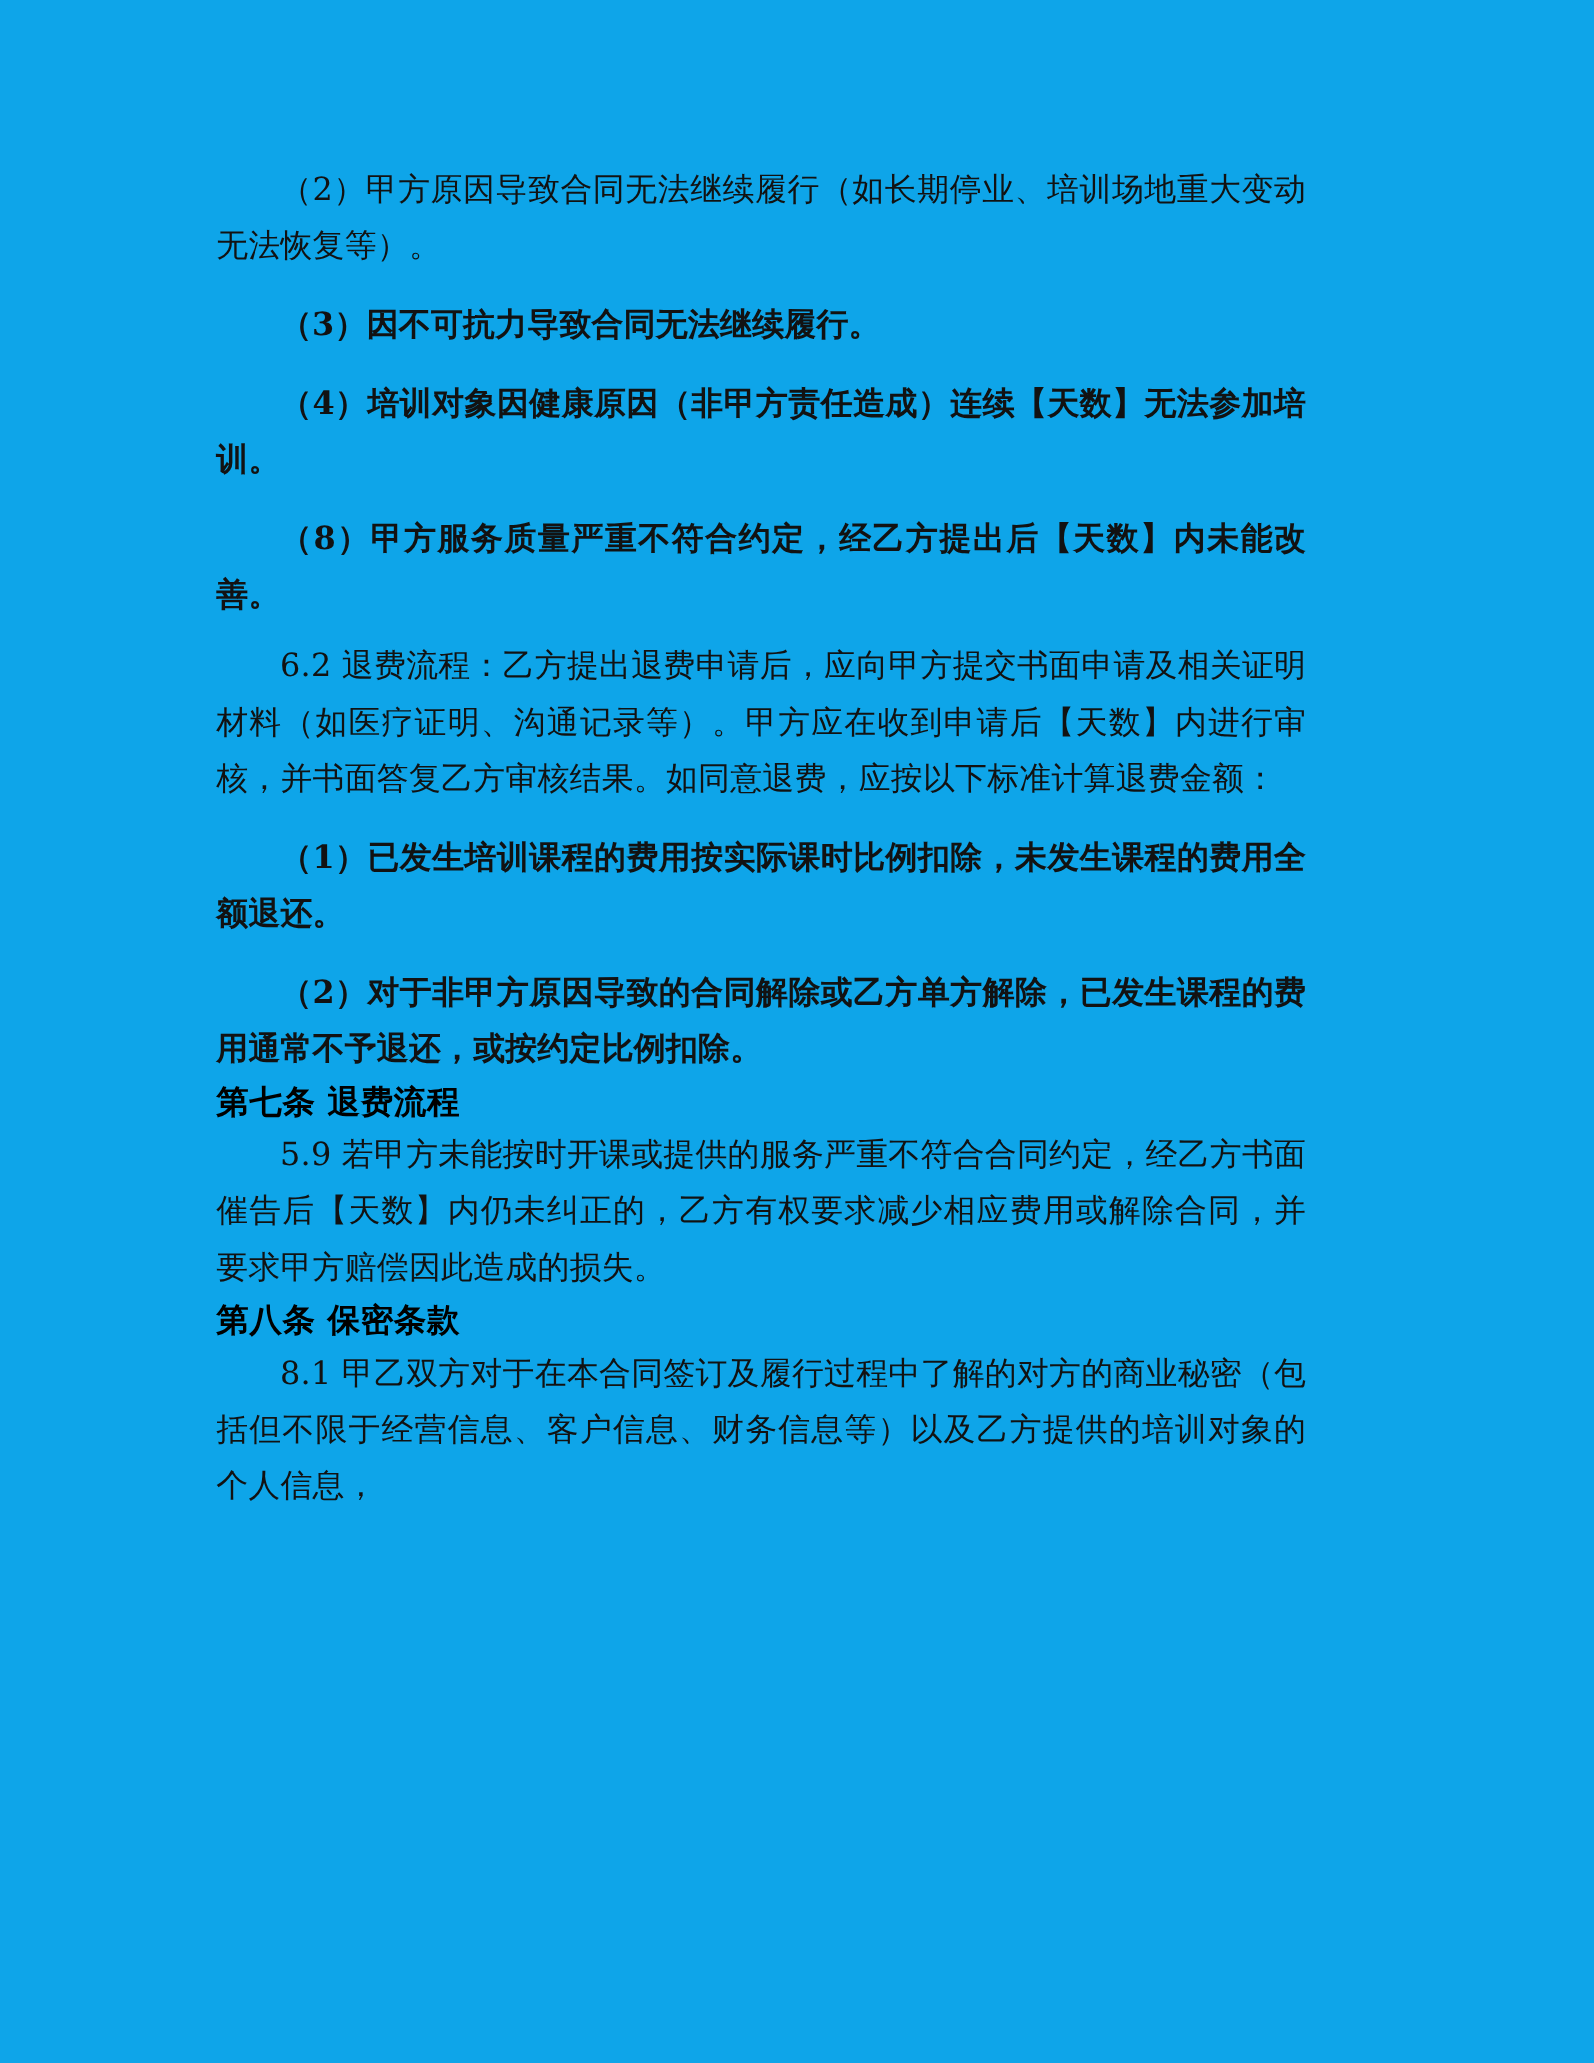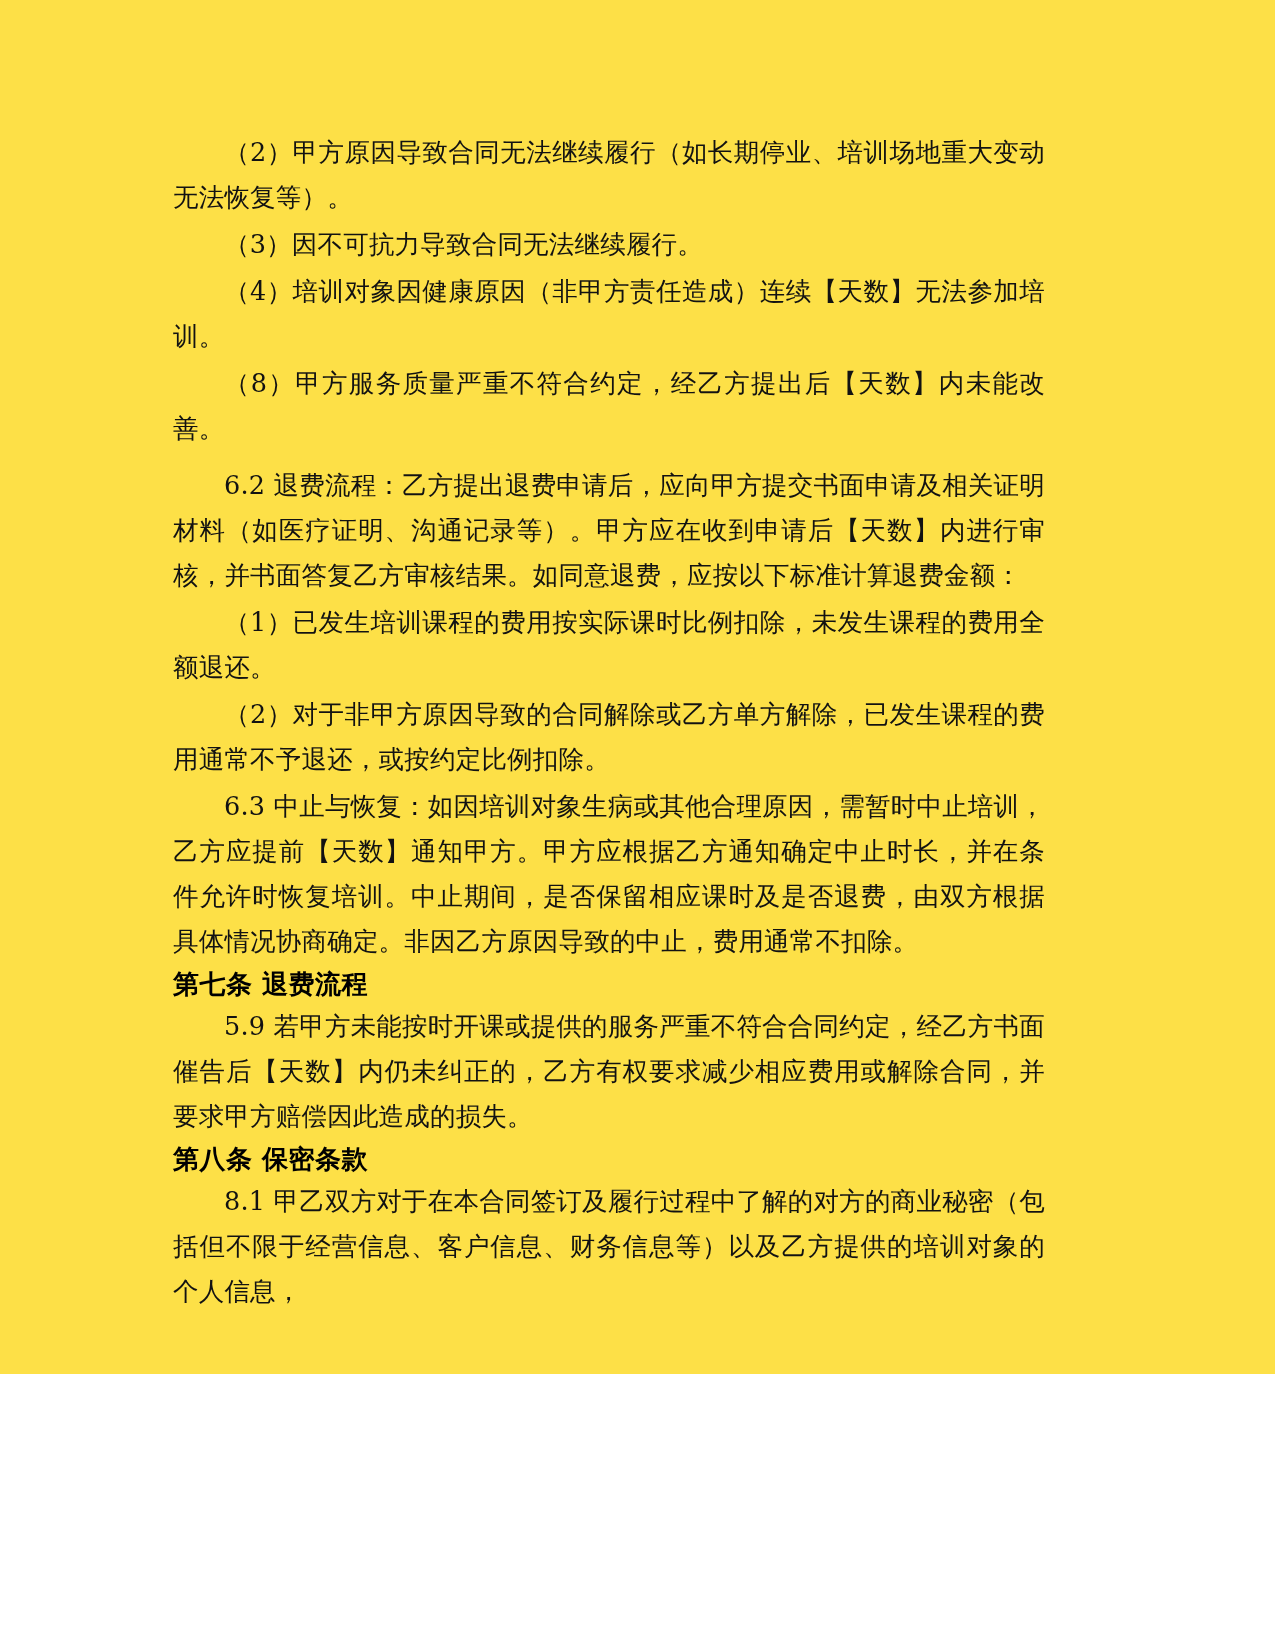--- a/index.html
+++ b/index.html
@@ -11,22 +11,22 @@
   body {
     width: 1275px;
     height: 1650px;
     font-family: "DejaVu Serif", "Liberation Serif", serif;
     color: #121212;
     -webkit-font-smoothing: antialiased;
   }
   .page {
     position: relative;
     width: 1275px;
-    height: 1374px;
-    background: #fde047;
+    height: 1650px;
+    background: #0ea5e9;
     box-sizing: border-box;
     padding: 130px 230px 0 173px;
     overflow: hidden;
   }
   .doc-body {
     width: 872px;
   }
   
   p.para {
     margin: 0 0 0 0;
@@ -34,21 +34,22 @@
     line-height: 45px;
     text-align: justify;
     text-justify: inter-character;
     text-indent: 2em;
     letter-spacing: 0.2px;
     word-break: break-all;
     font-family: "DejaVu Serif", "Liberation Serif", serif;
     font-weight: 400;
   }
   p.para + p.para {
-    margin-top: 2px;
+    margin-top: 18px;
+    font-weight: bold;
   }
   
   .gap-sm { height: 12px; }
   
   h2.heading {
     margin: 0;
     padding: 0;
     font-size: 26px;
     line-height: 40px;
     font-weight: bold;
@@ -73,21 +74,20 @@
     <p class="para sub-item">（4）培训对象因健康原因（非甲方责任造成）连续【天数】无法参加培训。</p>
     <p class="para sub-item">（8）甲方服务质量严重不符合约定，经乙方提出后【天数】内未能改善。</p>
 
     <div class="gap-sm"></div>
 
     <p class="para">6.2 退费流程：乙方提出退费申请后，应向甲方提交书面申请及相关证明材料（如医疗证明、沟通记录等）。甲方应在收到申请后【天数】内进行审核，并书面答复乙方审核结果。如同意退费，应按以下标准计算退费金额：</p>
 
     <p class="para sub-item">（1）已发生培训课程的费用按实际课时比例扣除，未发生课程的费用全额退还。</p>
     <p class="para sub-item">（2）对于非甲方原因导致的合同解除或乙方单方解除，已发生课程的费用通常不予退还，或按约定比例扣除。</p>
 
-    <p class="para">6.3 中止与恢复：如因培训对象生病或其他合理原因，需暂时中止培训，乙方应提前【天数】通知甲方。甲方应根据乙方通知确定中止时长，并在条件允许时恢复培训。中止期间，是否保留相应课时及是否退费，由双方根据具体情况协商确定。非因乙方原因导致的中止，费用通常不扣除。</p>
 
     <h2 class="heading before-heading">第七条 退费流程</h2>
 
     <p class="para after-heading">5.9 若甲方未能按时开课或提供的服务严重不符合合同约定，经乙方书面催告后【天数】内仍未纠正的，乙方有权要求减少相应费用或解除合同，并要求甲方赔偿因此造成的损失。</p>
 
     <h2 class="heading before-heading">第八条 保密条款</h2>
 
     <p class="para after-heading clip-bottom">8.1 甲乙双方对于在本合同签订及履行过程中了解的对方的商业秘密（包括但不限于经营信息、客户信息、财务信息等）以及乙方提供的培训对象的个人信息，</p>
 
   </div>

